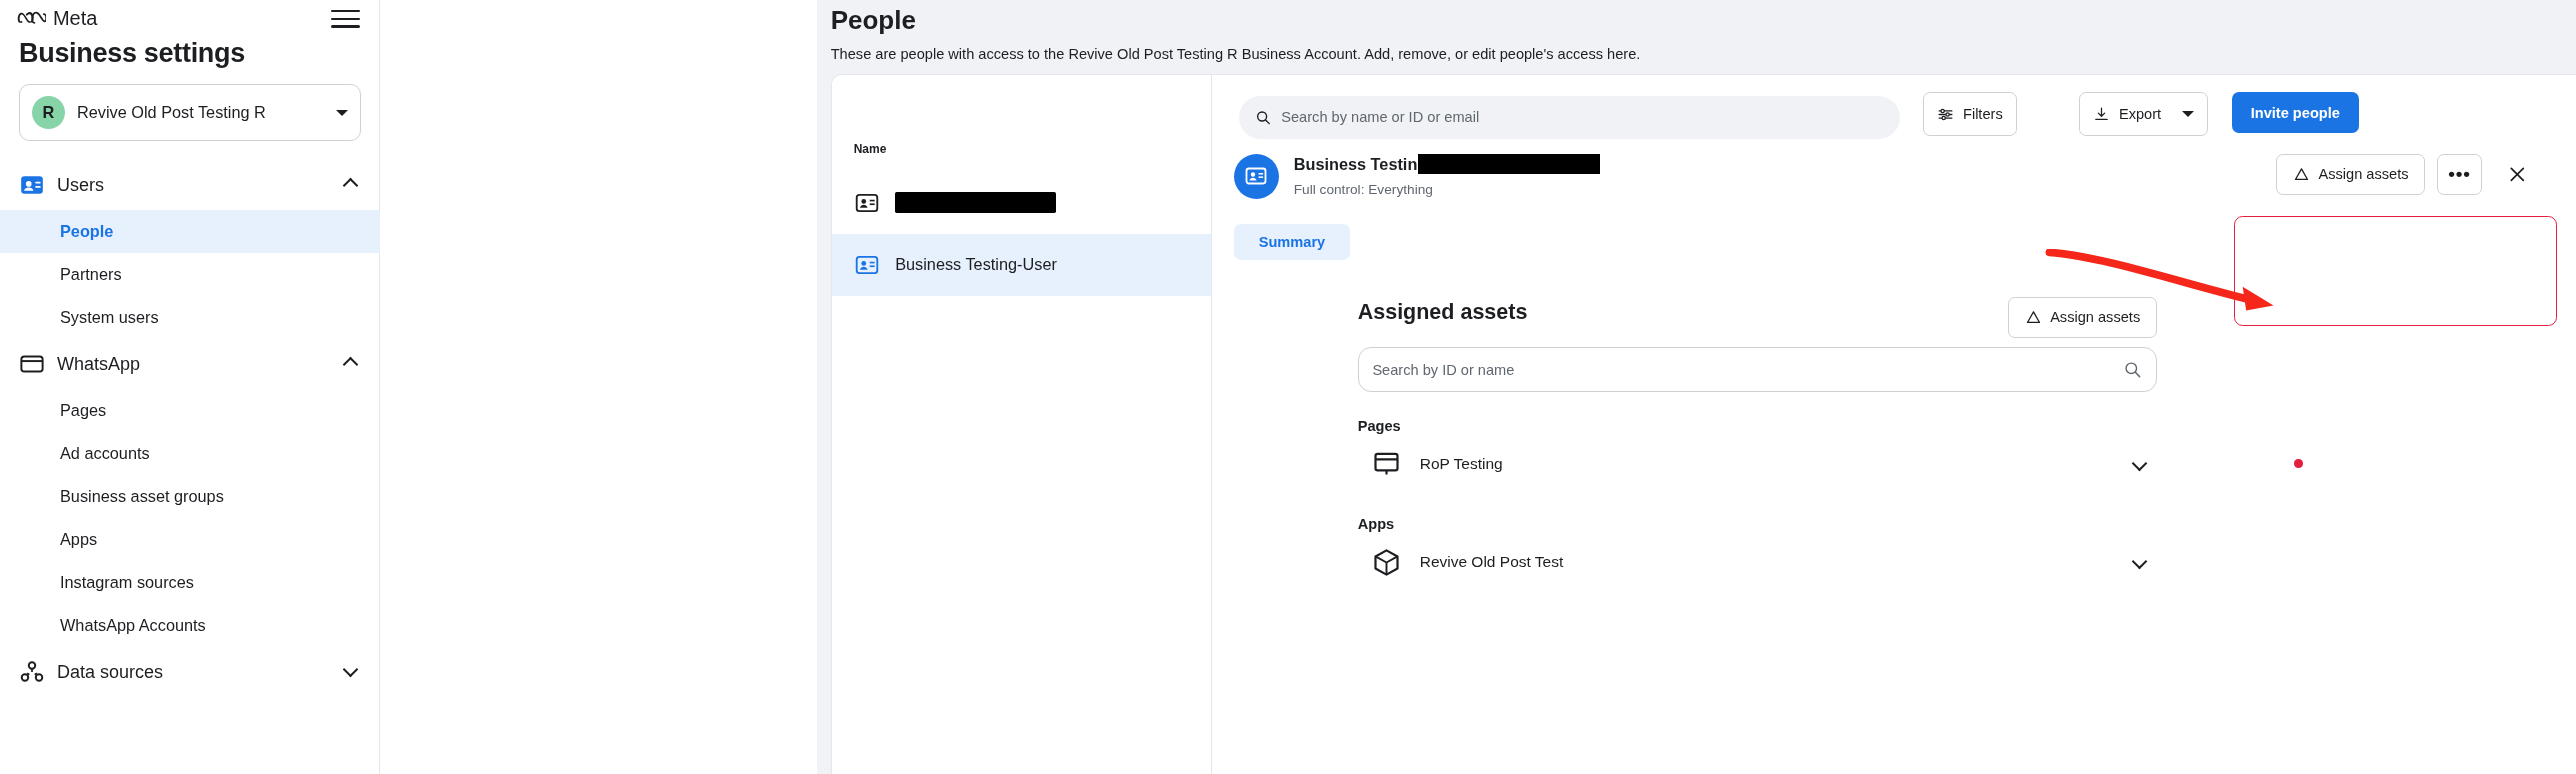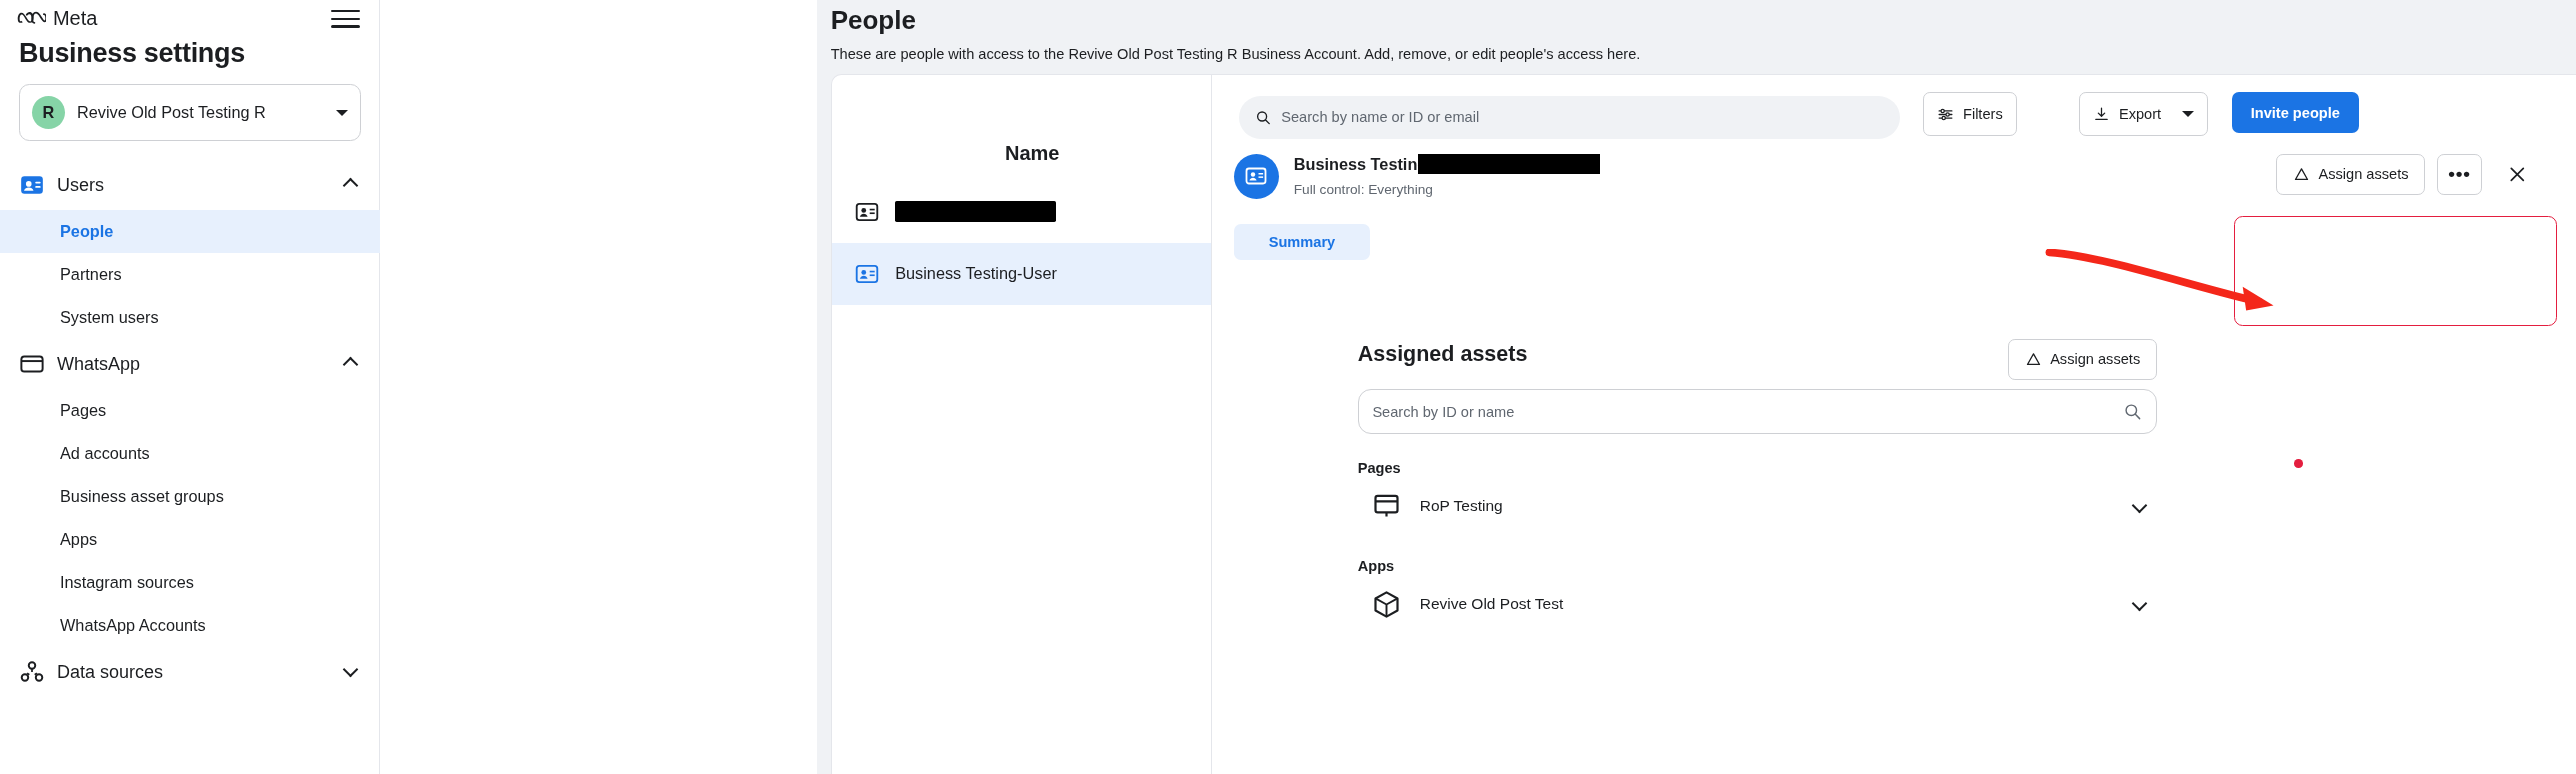--- a/index.html
+++ b/index.html
@@ -78,21 +78,21 @@
   .page-title { font-size: 26px; font-weight: 700; color: #1c1e21; margin-left: 13.7px; margin-top: 5.2px; }
   .page-sub { font-size: 14.6px; color: #1c1e21; margin-left: 13.7px; margin-top: 10.3px; }
 
   .content-card {
     position: absolute; left: 13.7px; top: 74px; right: 0px; bottom: 0;
     background: #ffffff; border-radius: 10.3px 0 0 0; border: 0.9px solid #e4e6eb; border-right: 0; border-bottom: 0;
   }
 
   
   .list-pane { position: absolute; left: 0; top: 0; width: 380px; bottom: 0; border-right: 0.9px solid #e4e6eb; }
-  .list-head { font-size: 20px; font-weight: 600; color: #1c1e21; padding: 67px 0 0 22px; text-align: center; }
+  .list-head { font-size: 12px; font-weight: 600; color: #1c1e21; padding: 67px 0 0 22px; }
   .list-row {
     display: flex; align-items: center; height: 62px; padding-left: 22px; cursor: pointer;
   }
   .list-row.selected { background: #e7f0fd; }
   .row-icon { width: 26px; height: 26px; flex: 0 0 auto; margin-right: 15.5px; }
   .row-label { font-size: 16.3px; color: #1c1e21; }
   .redacted { display: inline-block; background: #000; height: 20.6px; border-radius: 1.7px; }
 
   
   .toolbar { position: absolute; left: 380px; top: 0; right: 0; height: 70px; }
@@ -141,26 +141,26 @@
     display: flex; align-items: center; justify-content: center; font-size: 19px;
     font-weight: 700; color: #1c1e21; cursor: pointer; letter-spacing: 0.9px;
   }
   .close-btn {
     position: absolute; right: 38px; top: 8.6px; width: 41px; height: 41px;
     display: flex; align-items: center; justify-content: center; cursor: pointer;
   }
 
   .tabs { position: absolute; left: 22px; top: 79px; }
   .tab {
-    display: inline-flex; align-items: center; height: 36px; padding: 0 35px;
+    display: inline-flex; align-items: center; height: 36px; padding: 0 25px;
     border-radius: 6.9px; background: #e7f0fd; color: #1b74e4; font-size: 14.6px; font-weight: 600;
     cursor: pointer;
   }
 
-  .assets-panel { position: absolute; left: 146px; top: 155px; width: 799px; margin-top: 42px; }
+  .assets-panel { position: absolute; left: 146px; top: 155px; width: 799px; }
   .assets-title { font-size: 21.5px; font-weight: 700; color: #1c1e21; }
   .assets-desc { font-size: 14.6px; color: #1c1e21; margin-top: 19px; }
   .assets-assign {
     position: absolute; right: 0; top: -3.4px; height: 41px; border: 0.9px solid #ced0d4;
     border-radius: 6.9px; background: #fff; display: flex; align-items: center; gap: 8.6px;
     padding: 0 15.5px; font-size: 14.6px; color: #1c1e21; cursor: pointer;
   }
   .asset-search {
     margin-top: 22px; height: 45px; border: 0.9px solid #ced0d4; border-radius: 13px;
     display: flex; align-items: center; padding: 0 13.7px; position: relative; background: #fff;

